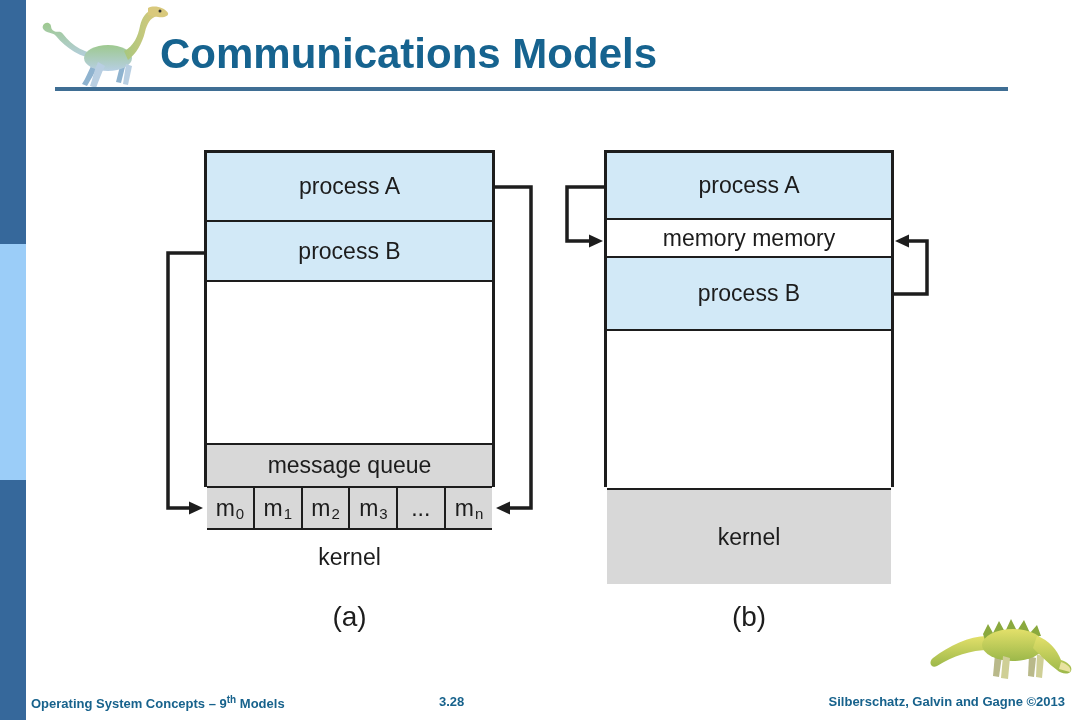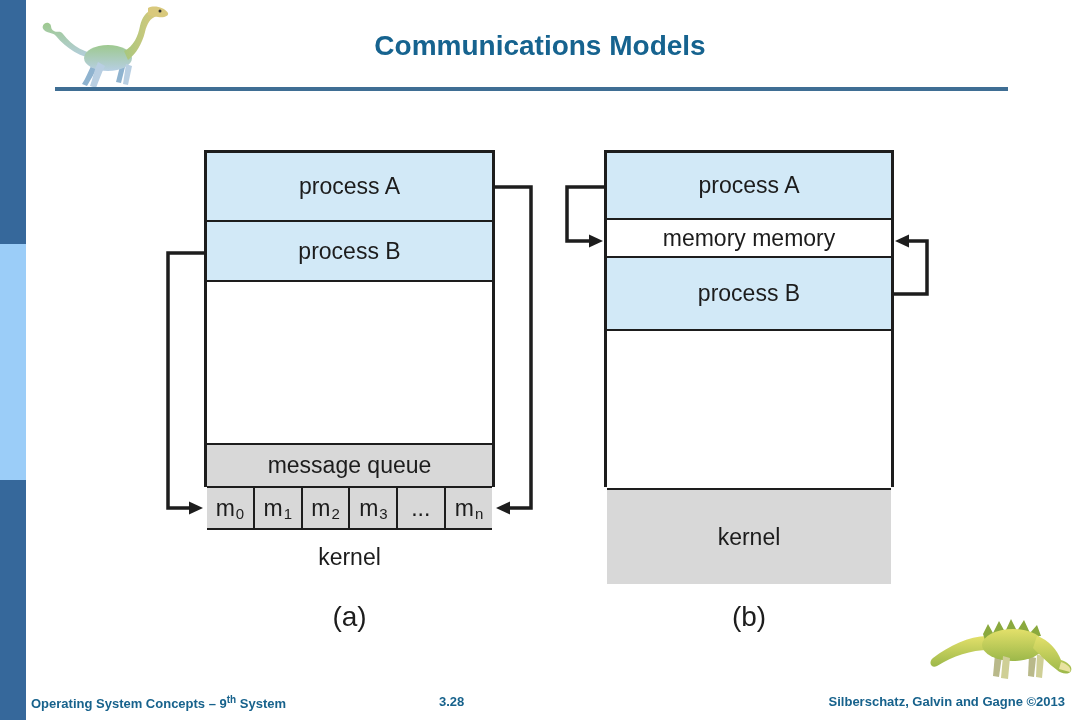--- a/index.html
+++ b/index.html
@@ -9,22 +9,22 @@
   }
   
   .sidebar-seg{position:absolute;left:0;width:26px;}
   .seg-top{top:0;height:244px;background:#36689b;}
   .seg-mid{top:244px;height:236px;background:#9bcdf8;}
   .seg-bot{top:480px;height:240px;background:#36689b;}
 
   
   .header-dino{position:absolute;left:36px;top:4px;}
   .page-title{
-    position:absolute;left:160px;top:31px;width:760px;text-align:center;
-    font-size:28px;font-weight:bold;color:#16638f;line-height:1.1;letter-spacing:0;
+    position:absolute;left:160px;top:31px;width:760px;
+    font-size:42px;font-weight:bold;color:#16638f;line-height:1.1;letter-spacing:0;
   }
   .title-rule{position:absolute;left:55px;top:87px;width:953px;height:4px;background:#3f6e94;}
 
   
   .diagram{position:absolute;top:150px;width:291px;height:337px;border:3px solid #1d1d1d;box-sizing:border-box;background:#fff;}
   .diagram-a{left:204px;}
   .diagram-b{left:604px;width:290px;}
   .band{box-sizing:border-box;border-bottom:2px solid #1d1d1d;display:flex;align-items:center;justify-content:center;
         font-size:23px;color:#1c1c1c;}
   .band.last{border-bottom:none;}
@@ -143,21 +143,21 @@
     <path d="M894,294 H927 V241 H908"></path>
   </g>
   <g fill="#1d1d1d" stroke="none">
     <polygon points="496,508 510,501.5 510,514.5"></polygon>
     <polygon points="203,508 189,501.5 189,514.5"></polygon>
     <polygon points="603,241 589,234.5 589,247.5"></polygon>
     <polygon points="895,241 909,234.5 909,247.5"></polygon>
   </g>
 </svg>
 
-<div class="footer footer-left"><span>Operating System Concepts – 9</span><sup>th</sup><span> System</span></div>
+<div class="footer footer-left"><span>Operating System Concepts – 9</span><sup>th</sup><span> Models</span></div>
 <div class="footer footer-center">3.28</div>
 <div class="footer footer-right">Silberschatz, Galvin and Gagne ©2013</div>
 
 <div class="footer-dino">
   <svg viewBox="0 0 150 100" width="150" height="100">
     <defs>
       <linearGradient id="dg3" x1="0" y1="0" x2="0" y2="1">
         <stop offset="0" stop-color="#e3e06a"></stop>
           <stop offset="1" stop-color="#9cb84a"></stop>
       </linearGradient>

